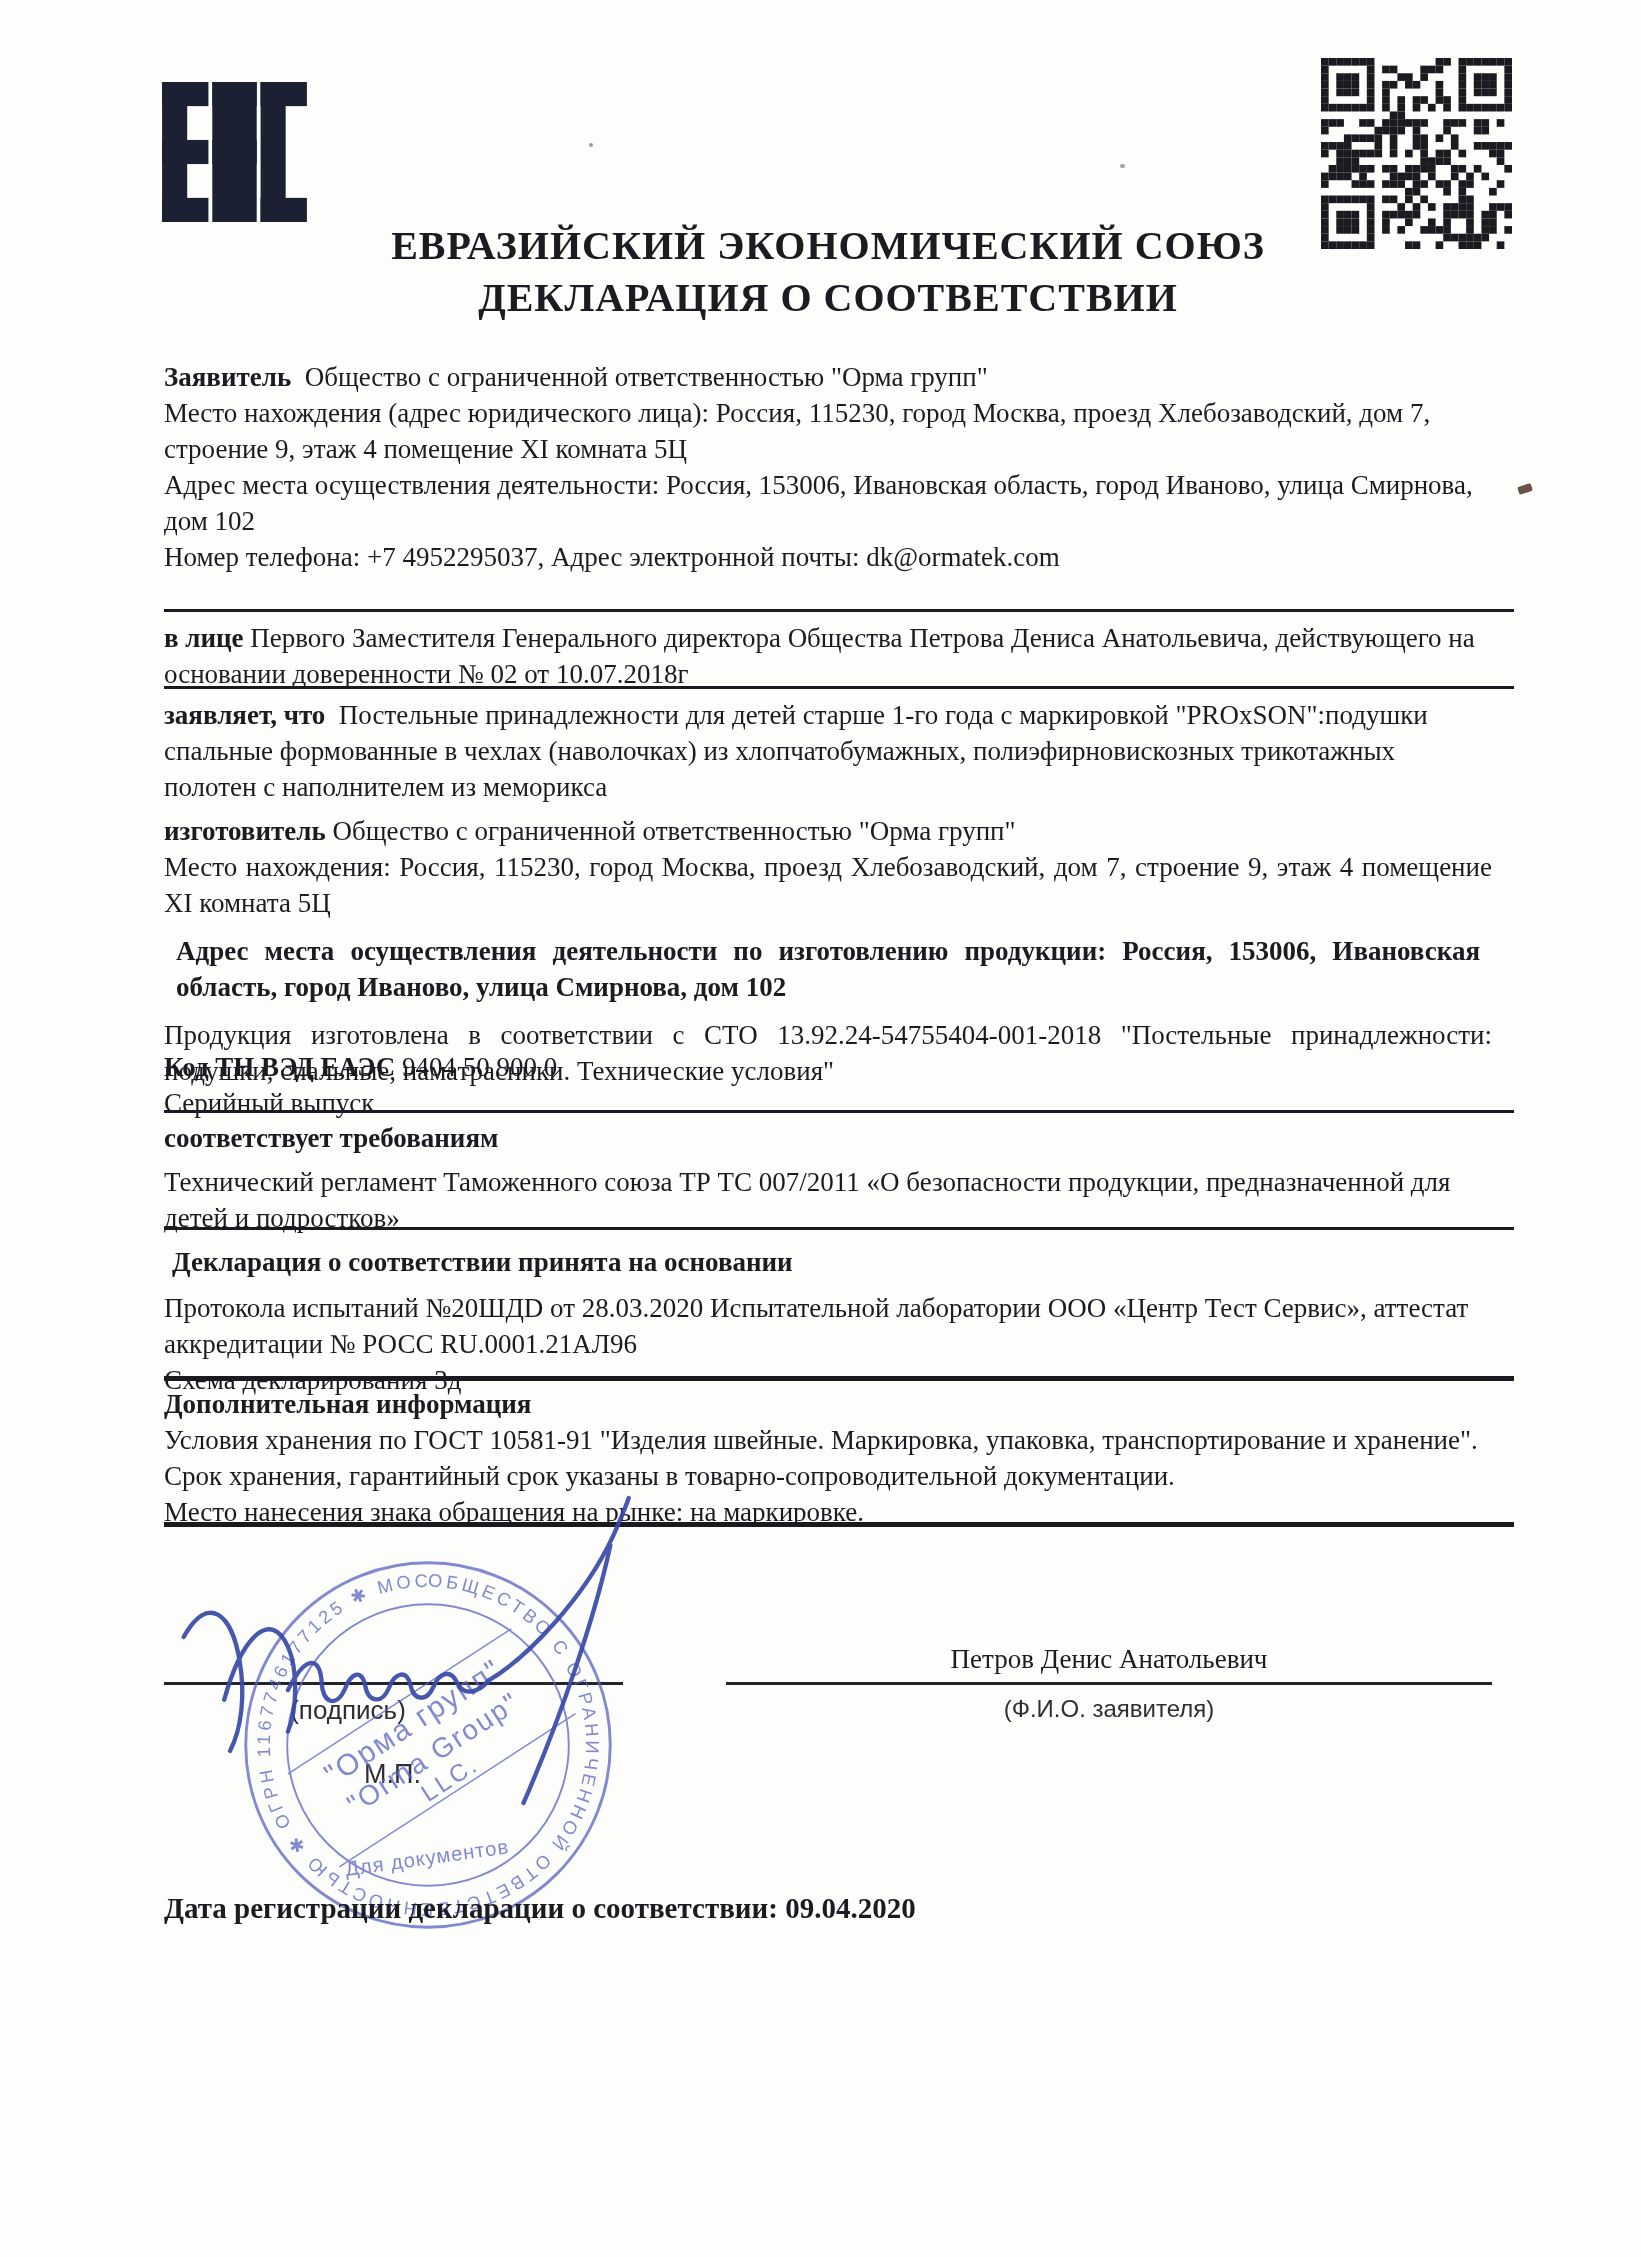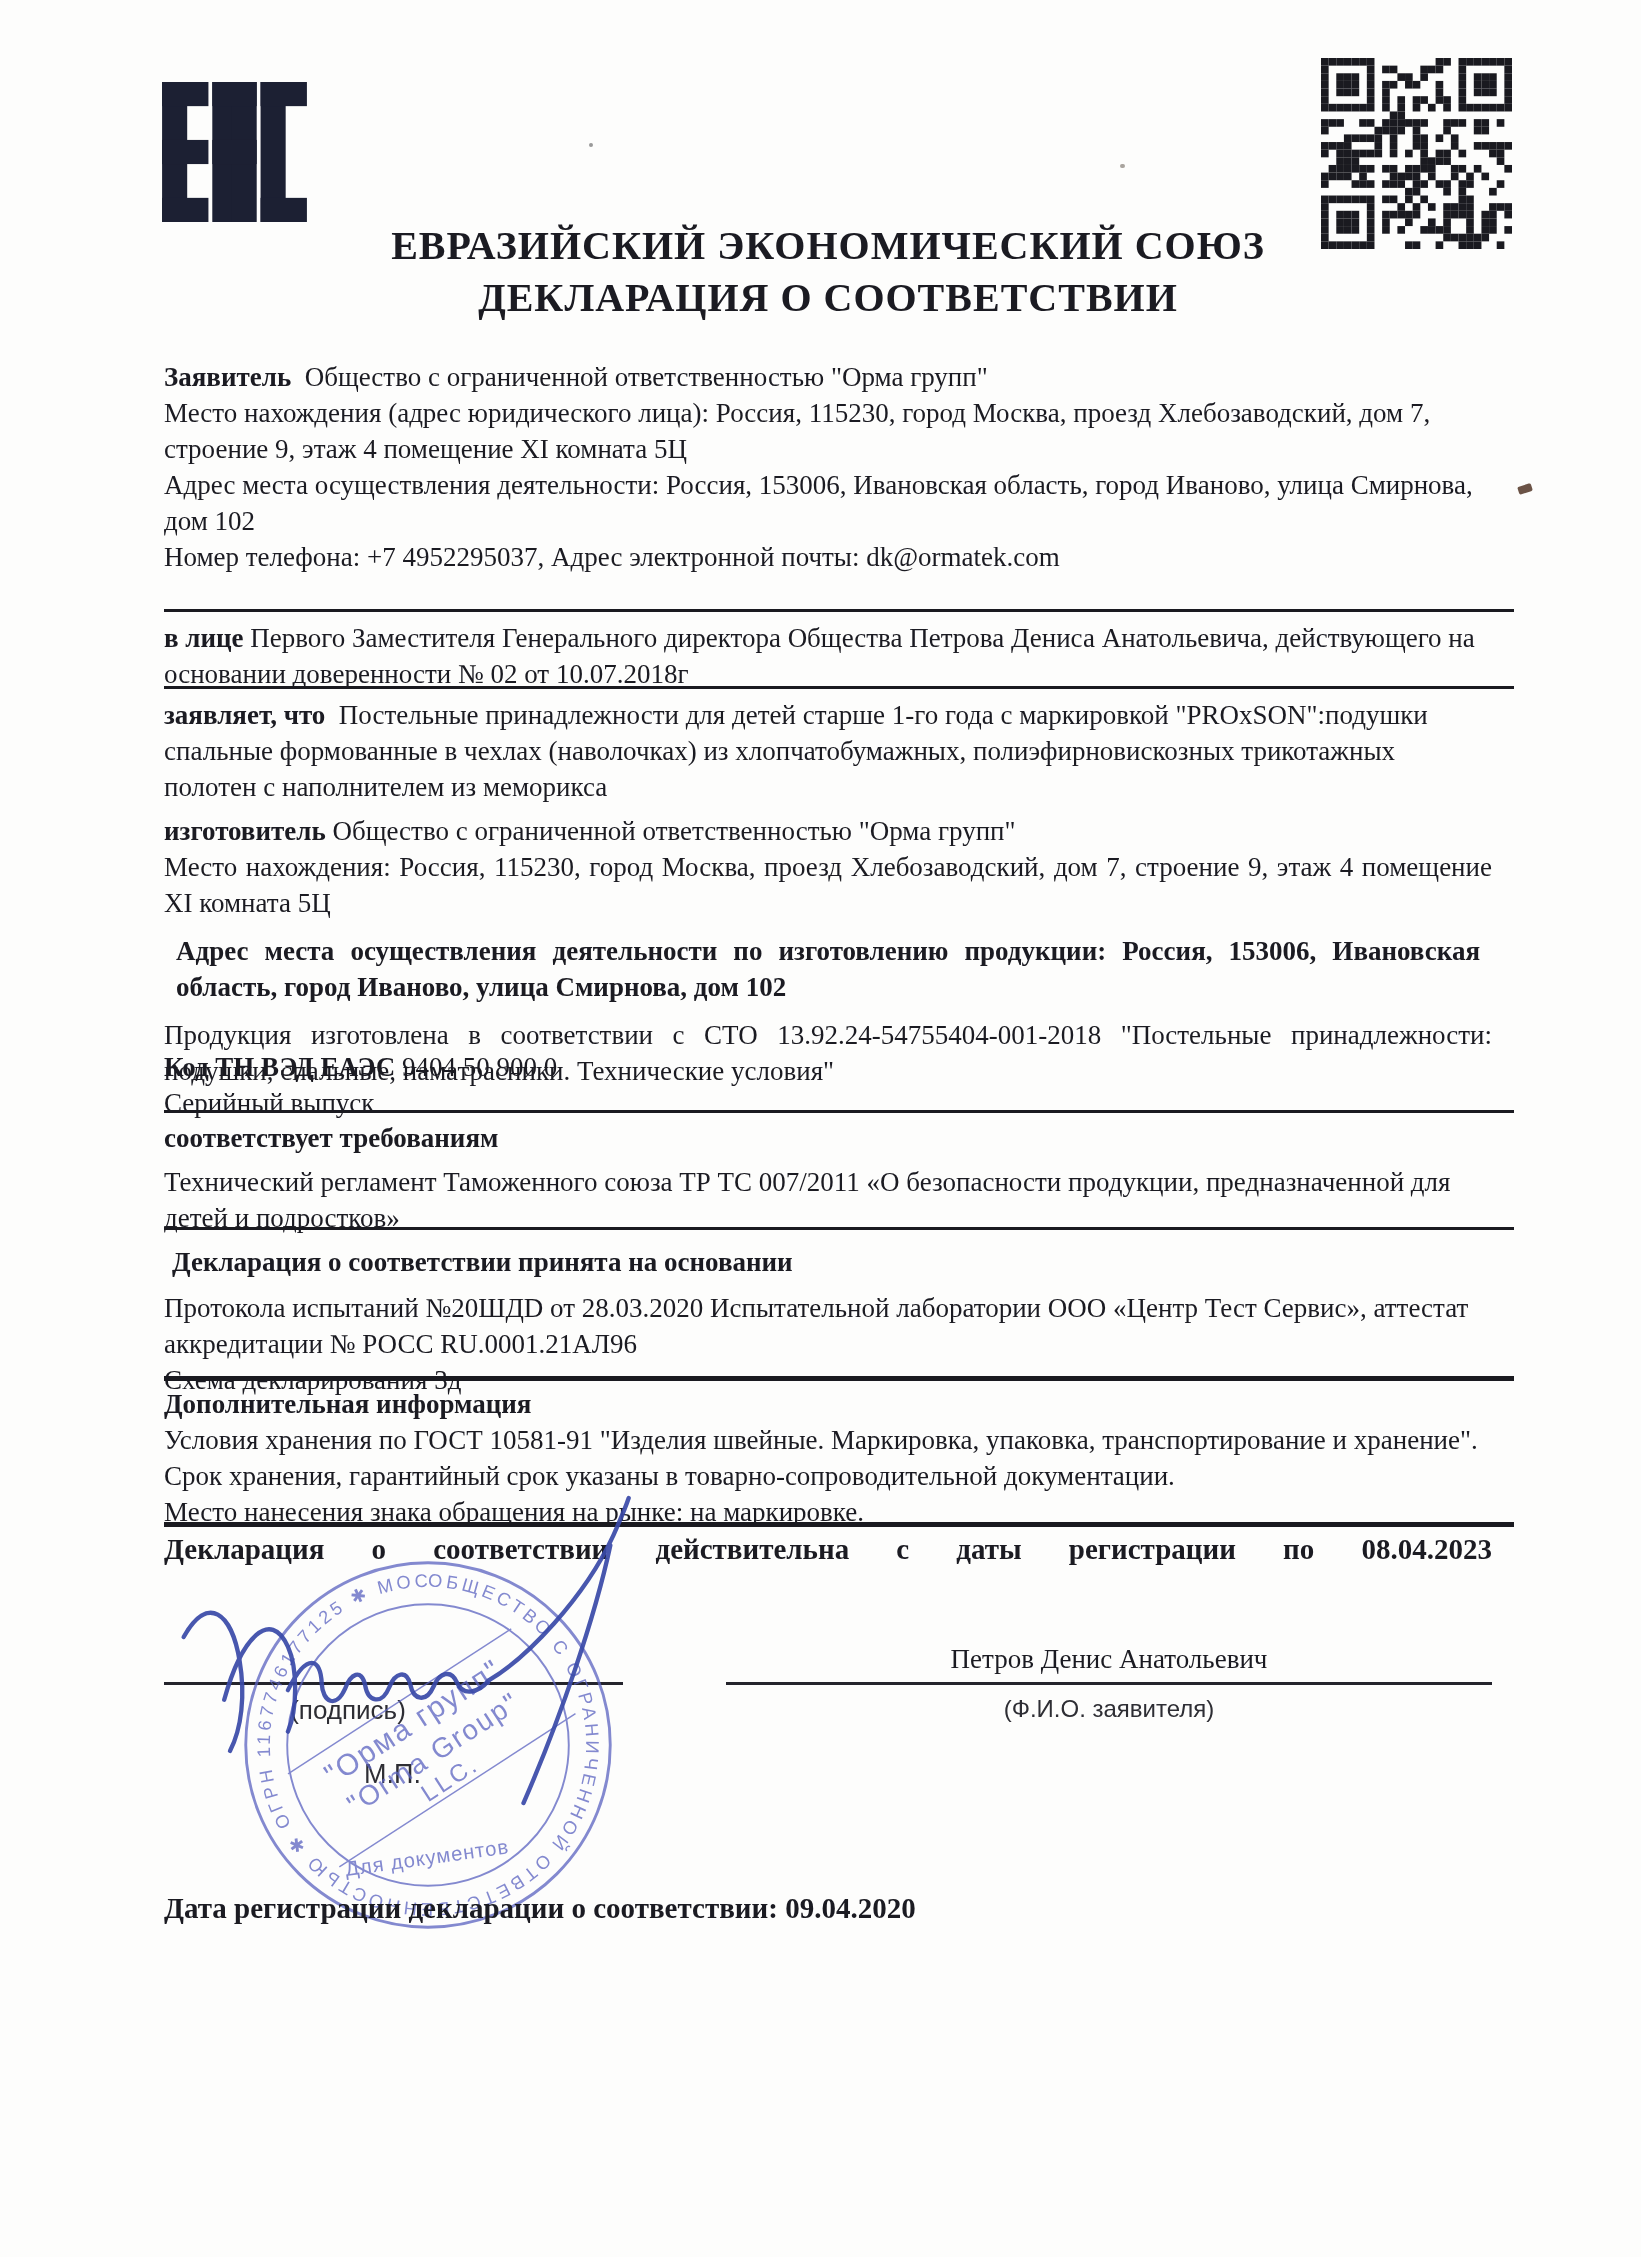--- a/index.html
+++ b/index.html
@@ -429,21 +429,20 @@
 
   <div class="abs content body-text" style="top:1386px;">
     <p class="b" style="margin:0;">Дополнительная информация</p>
     <p style="margin:0;">Условия хранения по ГОСТ 10581-91 "Изделия швейные. Маркировка, упаковка, транспортирование и хранение". Срок хранения, гарантийный срок указаны в товарно-сопроводительной документации.</p>
     <p style="margin:0;">Место нанесения знака обращения на рынке: на маркировке.</p>
   </div>
 
   <div class="abs divider thick" style="top:1522px;"></div>
 
   <div class="abs content reg-line" style="top:1531px;">
-    <div class="validity-line1">Декларация о соответствии  действительна с даты регистрации по 08.04.2023</div>
   </div>
 
   <div class="sig-line" style="left:164px;top:1682px;width:459px;"></div>
   <div class="sig-line" style="left:726px;top:1682px;width:766px;"></div>
 
   <div class="abs body-text center" style="left:726px;top:1641px;width:766px;">Петров Денис Анатольевич</div>
   <div class="abs caption center" style="left:726px;top:1695px;width:766px;">(Ф.И.О. заявителя)</div>
   <div class="abs caption center" style="left:174px;top:1695px;width:348px;font-size:26px;">(подпись)</div>
   <div class="abs caption" style="left:319px;top:1759px;font-size:27px;margin-left:45px;">М.П.</div>
 

